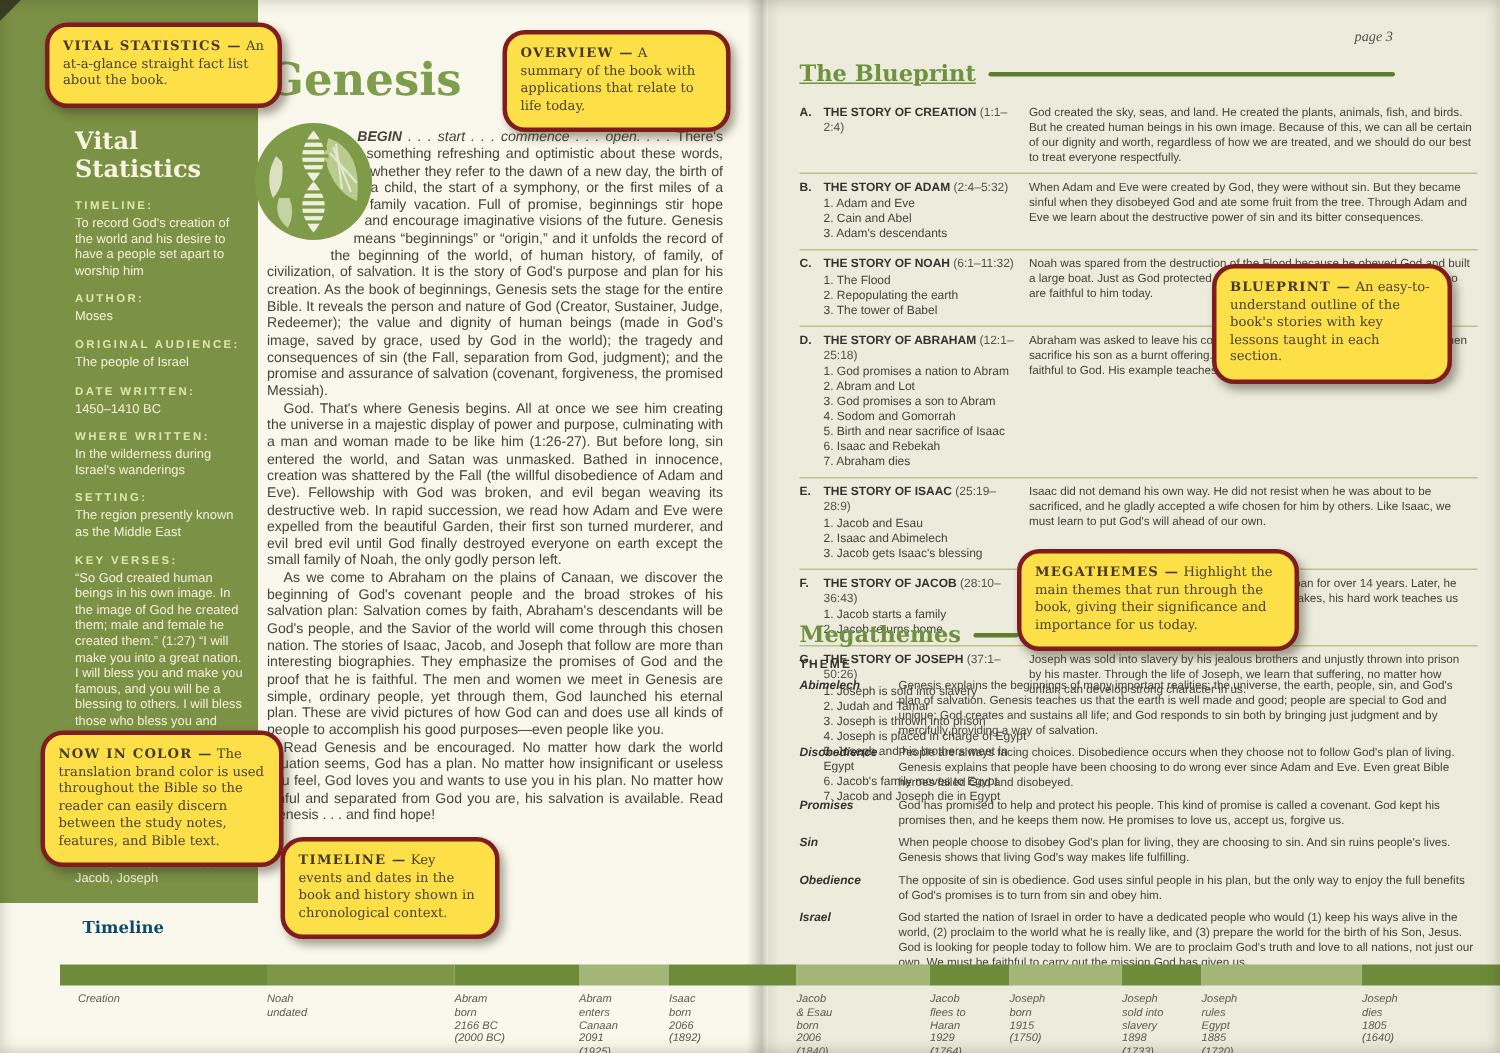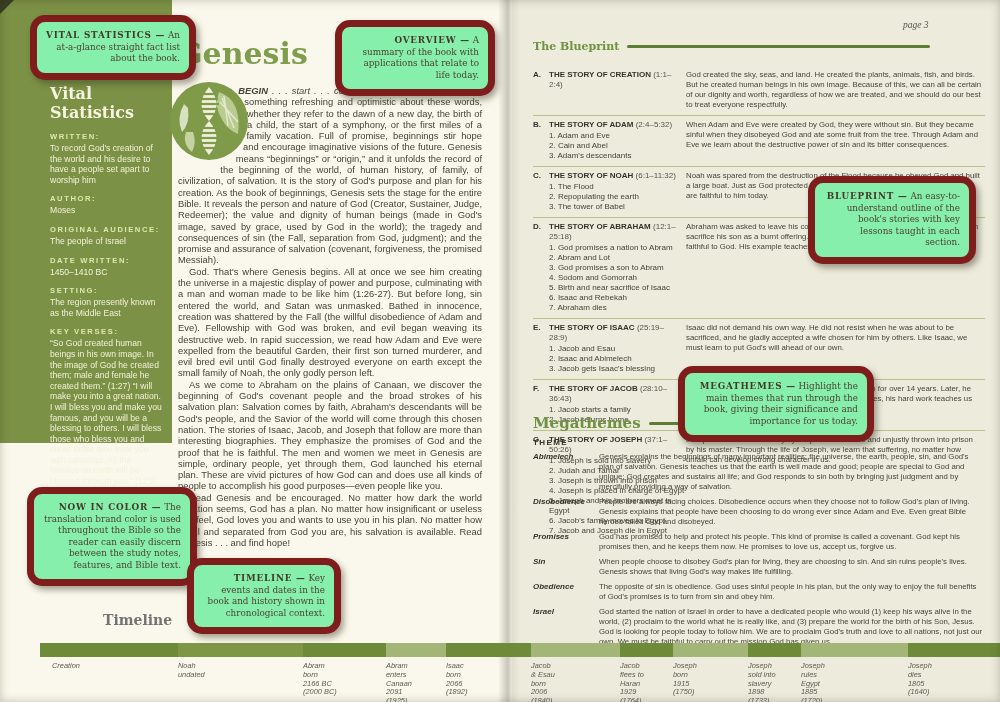--- a/index.html
+++ b/index.html
@@ -8,60 +8,60 @@
   .page-left{position:absolute;left:0;top:0;width:512px;height:702px;background:#faf8ec;}
   .page-right{position:absolute;left:512px;top:0;width:488px;height:702px;background:#ecebdc;}
   .gutter{position:absolute;left:498px;top:0;width:22px;height:702px;z-index:3;
           background:linear-gradient(90deg,rgba(0,0,0,0) 0%,rgba(70,68,50,.28) 45%,rgba(120,115,90,.10) 65%,rgba(0,0,0,0) 100%);}
   .edge-shade{position:absolute;inset:0;z-index:6;pointer-events:none;
           box-shadow:inset 0 0 10px rgba(50,48,30,.28);}
   .corner-tl{position:absolute;left:0;top:0;width:0;height:0;z-index:7;
           border-top:14px solid rgba(35,35,25,.75);border-right:14px solid transparent;}
 
   
-  .sidebar{position:absolute;left:0;top:0;width:172px;height:443px;background:#7b9145;z-index:1;}
+  .sidebar{position:absolute;left:0;top:0;width:172px;height:602px;background:#7b9145;z-index:1;}
   .sb-inner{position:absolute;left:50px;top:84px;width:112px;}
   .sb-title{font-family:"DejaVu Serif",serif;font-weight:bold;font-size:16px;color:#f7f4df;margin-bottom:10px;}
   .sb-entry{margin-bottom:9px;}
   .sb-label{font-size:7.6px;font-weight:bold;letter-spacing:1.6px;color:#dde9ac;margin-bottom:2px;}
   .sb-text{font-size:8.6px;line-height:10.6px;color:#f4f1da;}
 
   
   .genesis-title{position:absolute;left:177px;top:36px;font-family:"DejaVu Serif",serif;
        font-weight:bold;font-size:30px;color:#7e9d4d;z-index:2;}
   .gen-icon{position:absolute;left:170px;top:82px;width:78px;height:78px;z-index:2;}
   .main-copy{position:absolute;left:178px;top:85px;width:304px;font-size:9.4px;line-height:11.3px;
        color:#45443a;text-align:justify;z-index:1;}
   .icon-spacer{float:left;width:70px;height:90px;shape-outside:circle(45px at 24px 38px);margin-right:5px;}
   .main-copy p{margin:0;}
   .main-copy p.ind{text-indent:11px;}
   .lead-bold{font-weight:bold;font-style:italic;}
   .lead-italic{font-style:italic;}
 
   
-  .callout{position:absolute;background:#86efac;border:7px solid #7f1d1d;border-radius:15px;
-       box-shadow:3px 4px 6px rgba(60,55,35,.45);padding:8px 9px;text-align:right;
+  .callout{position:absolute;background:#fde047;border:3px solid #7f1d1d;border-radius:15px;
+       box-shadow:3px 4px 6px rgba(60,55,35,.45);padding:8px 9px;text-align:left;
        font-family:"DejaVu Serif",serif;font-size:8.8px;line-height:11.5px;color:#4d4334;z-index:5;}
   .co-title{font-weight:bold;letter-spacing:.8px;color:#44392b;}
   #co-vital{left:30px;top:15px;width:134px;}
   #co-overview{left:335px;top:20px;width:128px;}
   #co-blueprint{left:808px;top:176px;width:136px;}
   #co-megathemes{left:678px;top:366px;width:164px;}
   #co-nowincolor{left:27px;top:487px;width:138px;}
   #co-timeline{left:187px;top:558px;width:122px;}
 
   .page-num{position:absolute;left:903px;top:20px;font-family:Liberation Serif, serif;font-style:italic;
        font-size:9.5px;color:#55544a;}
 
   
   .section-head{position:absolute;display:flex;align-items:center;gap:8px;}
   .section-head .hd{font-family:"DejaVu Serif",serif;font-weight:bold;color:#6f9140;}
   .section-head .rule{flex:1;height:3px;background:#5d7d33;border-radius:2px;}
   #bp-head{left:533px;top:40px;width:397px;}
-  #bp-head .hd{font-size:11px;}
+  #bp-head .hd{font-size:15px;text-decoration:underline;}
   #mt-head{left:533px;top:414px;width:146px;}
   #mt-head .hd{font-size:15px;}
 
   
   .bp-rows{position:absolute;left:533px;top:66px;width:452px;}
   .bp-row{display:grid;grid-template-columns:16px 137px 1fr;padding:4px 0 5px;border-top:1px solid #b9c28c;}
   .bp-row:first-child{border-top:none;}
   .bp-letter{font-weight:bold;font-size:8px;color:#35342c;}
   .bp-title{font-size:8px;line-height:10px;margin-bottom:1px;padding-right:6px;}
   .bp-title-text{font-weight:bold;color:#35342c;}
@@ -72,57 +72,61 @@
   
   .mt-table{position:absolute;left:533px;top:438px;width:452px;}
   .mt-hrow{display:grid;grid-template-columns:66px 1fr;margin-bottom:5px;}
   .mt-col{font-size:8px;font-weight:bold;letter-spacing:1.4px;color:#35342c;}
   .mt-row{display:grid;grid-template-columns:66px 1fr;margin-bottom:5px;}
   .mt-theme{font-style:italic;font-weight:bold;font-size:8px;color:#35342c;}
   .mt-expl{font-size:7.8px;line-height:10px;color:#45443a;}
 
   
   .tl-title{position:absolute;left:55px;top:612px;font-family:"DejaVu Serif",serif;font-weight:bold;
-       font-size:14px;color:#737373;z-index:1;margin-left:48px;}
+       font-size:11px;color:#0c4a6e;z-index:1;}
   .tl-bar{position:absolute;left:0;top:643px;width:1000px;height:14px;z-index:4;}
   .tl-seg{position:absolute;top:0;height:14px;}
   .tl-labels{position:absolute;left:0;top:662px;width:1000px;height:40px;z-index:4;}
   .tl-event{position:absolute;top:0;font-size:7.4px;font-style:italic;color:#5c5b4e;line-height:8.8px;
        white-space:nowrap;}
 </style>
 </head>
 <body>
 
 <div class="page-left"></div>
 <div class="page-right"></div>
 
 <div class="sidebar">
   <div class="sb-inner">
     <div class="sb-title">Vital Statistics</div>
     <div id="sb-entries">
   <div class="sb-entry">
-    <div class="sb-label">WRITTEN:</div>
+    <div class="sb-label">TIMELINE:</div>
     <div class="sb-text">To record God's creation of the world and his desire to have a people set apart to worship him</div>
   </div>
 
   <div class="sb-entry">
     <div class="sb-label">AUTHOR:</div>
     <div class="sb-text">Moses</div>
   </div>
 
   <div class="sb-entry">
     <div class="sb-label">ORIGINAL AUDIENCE:</div>
     <div class="sb-text">The people of Israel</div>
   </div>
 
   <div class="sb-entry">
     <div class="sb-label">DATE WRITTEN:</div>
     <div class="sb-text">1450–1410 BC</div>
   </div>
 
+  <div class="sb-entry">
+    <div class="sb-label">WHERE WRITTEN:</div>
+    <div class="sb-text">In the wilderness during Israel's wanderings</div>
+  </div>
 
   <div class="sb-entry">
     <div class="sb-label">SETTING:</div>
     <div class="sb-text">The region presently known as the Middle East</div>
   </div>
 
   <div class="sb-entry">
     <div class="sb-label">KEY VERSES:</div>
     <div class="sb-text">“So God created human beings in his own image. In the image of God he created them; male and female he created them.” (1:27) “I will make you into a great nation. I will bless you and make you famous, and you will be a blessing to others. I will bless those who bless you and curse those who treat you with contempt. All the families on earth will be blessed through you.” (12:2-3)</div>
   </div>

